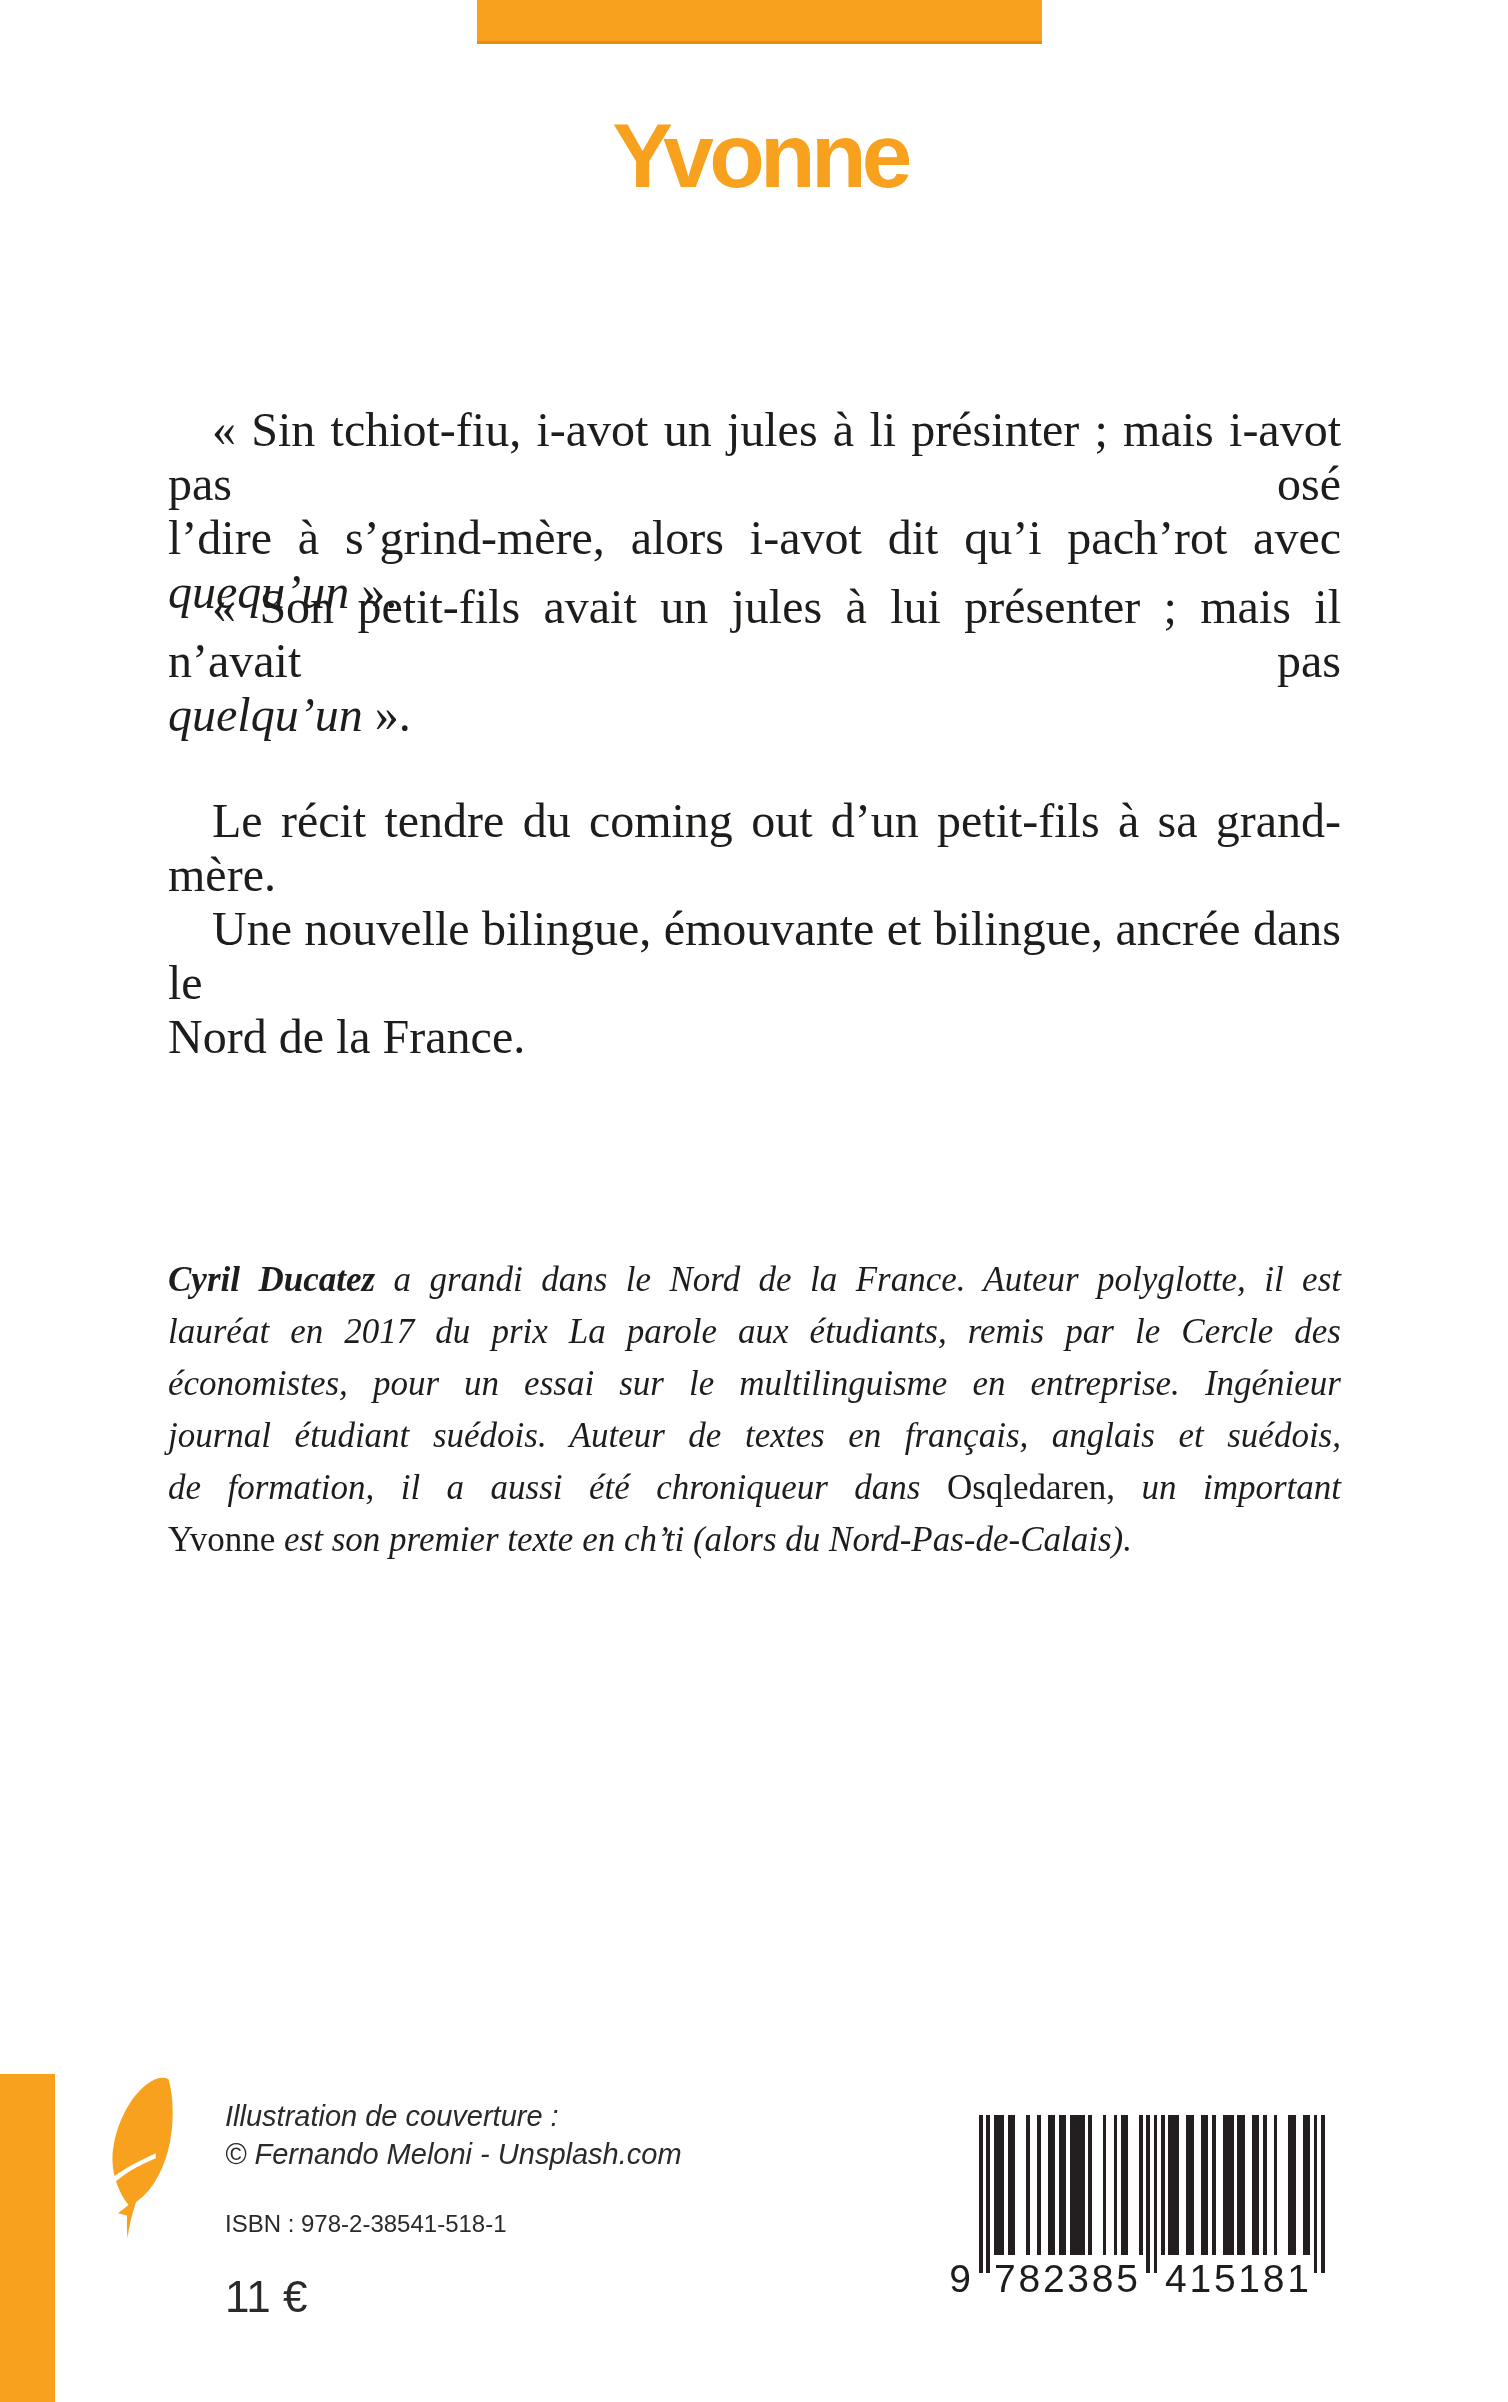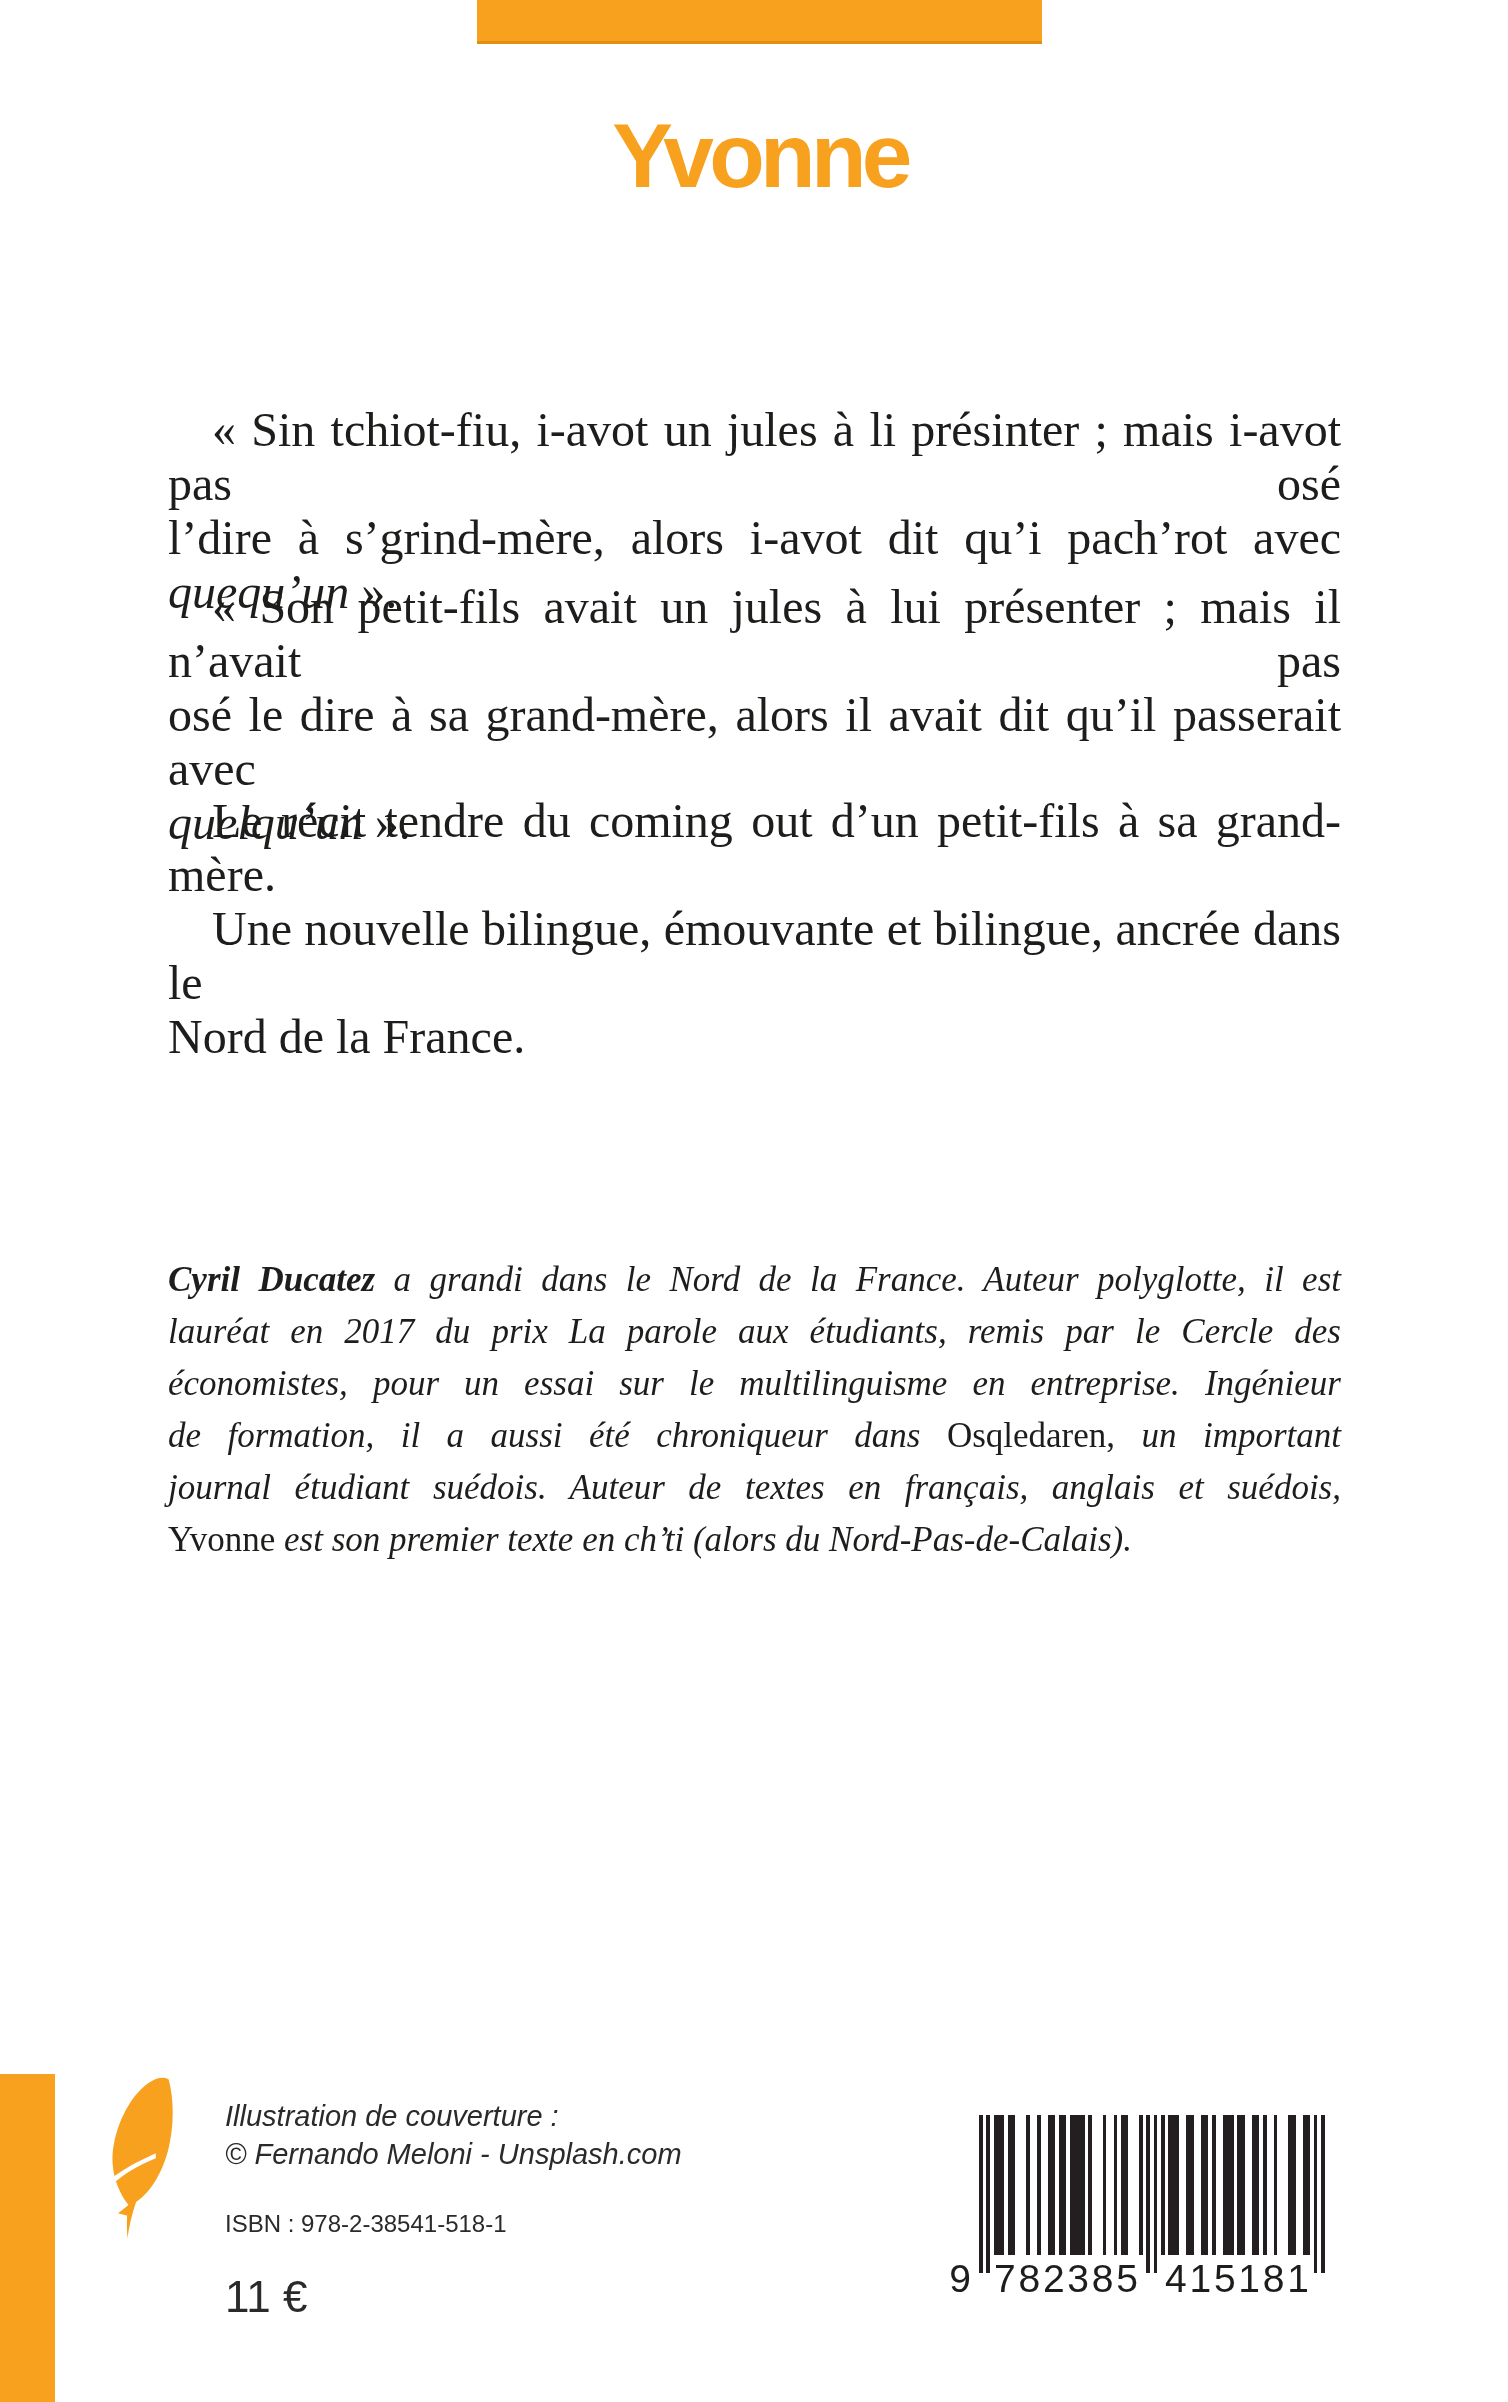--- a/index.html
+++ b/index.html
@@ -83,36 +83,35 @@
   <div class="tab"></div>
 
   <div class="title">Yvonne</div>
 
   <div class="para p1 indent">
       <div class="line first"><span class="seg-n">« Sin tchiot-fiu, i-avot un jules à li présinter ; mais i-avot pas osé</span></div>
       <div class="line last"><span class="seg-n">l’dire à s’grind-mère, alors i-avot dit qu’i pach’rot avec </span><span class="seg-i">quequ’un</span><span class="seg-n"> ».</span></div>
     </div>
   <div class="para p2 indent">
       <div class="line first"><span class="seg-n">« Son petit-fils avait un jules à lui présenter ; mais il n’avait pas</span></div>
-      <div class="line"><span class="seg-n">osé le dire à sa grand-mère, alors il avait dit qu’il passerait avec</span></div>
       <div class="line last"><span class="seg-i">quelqu’un</span><span class="seg-n"> ».</span></div>
     </div>
   <div class="para p3 indent">
       <div class="line first last"><span class="seg-n">Le récit tendre du coming out d’un petit-fils à sa grand-mère.</span></div>
     </div>
   <div class="para p4 indent">
       <div class="line first"><span class="seg-n">Une nouvelle bilingue, émouvante et bilingue, ancrée dans le</span></div>
       <div class="line last"><span class="seg-n">Nord de la France.</span></div>
     </div>
   <div class="para bio">
       <div class="line first"><span class="seg-bi">Cyril Ducatez</span><span class="seg-i"> a grandi dans le Nord de la France. Auteur polyglotte, il est</span></div>
       <div class="line"><span class="seg-i">lauréat en 2017 du prix La parole aux étudiants, remis par le Cercle des</span></div>
       <div class="line"><span class="seg-i">économistes, pour un essai sur le multilinguisme en entreprise. Ingénieur</span></div>
+      <div class="line"><span class="seg-i">journal étudiant suédois. Auteur de textes en français, anglais et suédois,</span></div>
       <div class="line"><span class="seg-i">de formation, il a aussi été chroniqueur dans </span><span class="seg-n">Osqledaren,</span><span class="seg-i"> un important</span></div>
-      <div class="line"><span class="seg-i">journal étudiant suédois. Auteur de textes en français, anglais et suédois,</span></div>
       <div class="line last"><span class="seg-n">Yvonne</span><span class="seg-i"> est son premier texte en ch’ti (alors du Nord-Pas-de-Calais).</span></div>
     </div>
 
   <div class="sidebar"></div>
 
   <svg class="feather" viewBox="0 0 90 190" xmlns="http://www.w3.org/2000/svg">
     <path fill="currentColor" d="M31 189 C30 174 30 163 32 150
          C18 132 10 106 15 80
          C21 48 38 20 56 8
          C64 2 74 0 79 4

